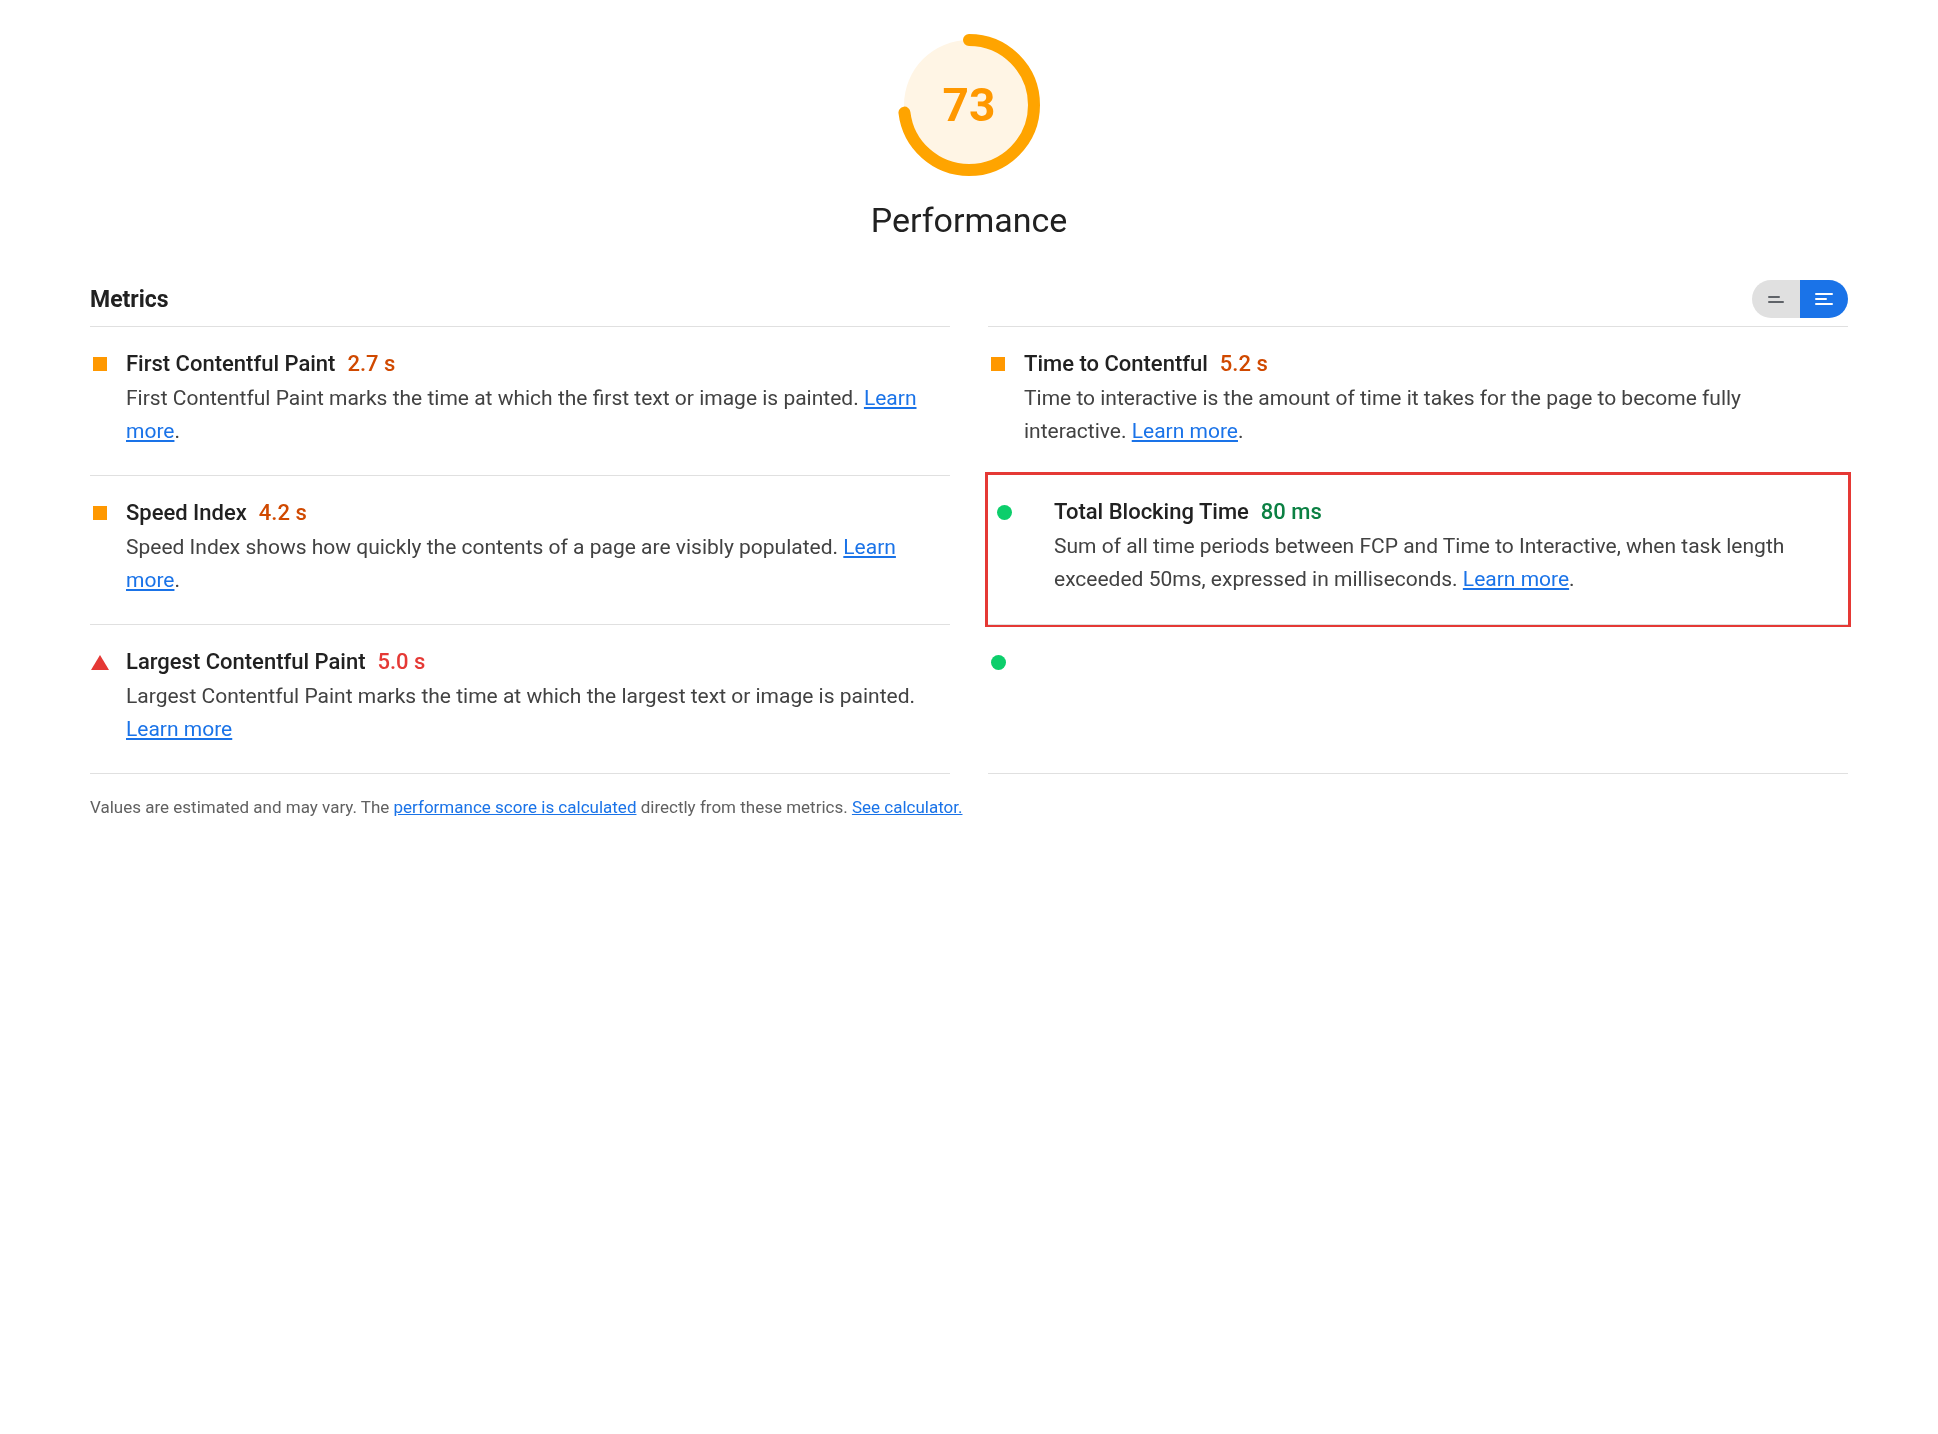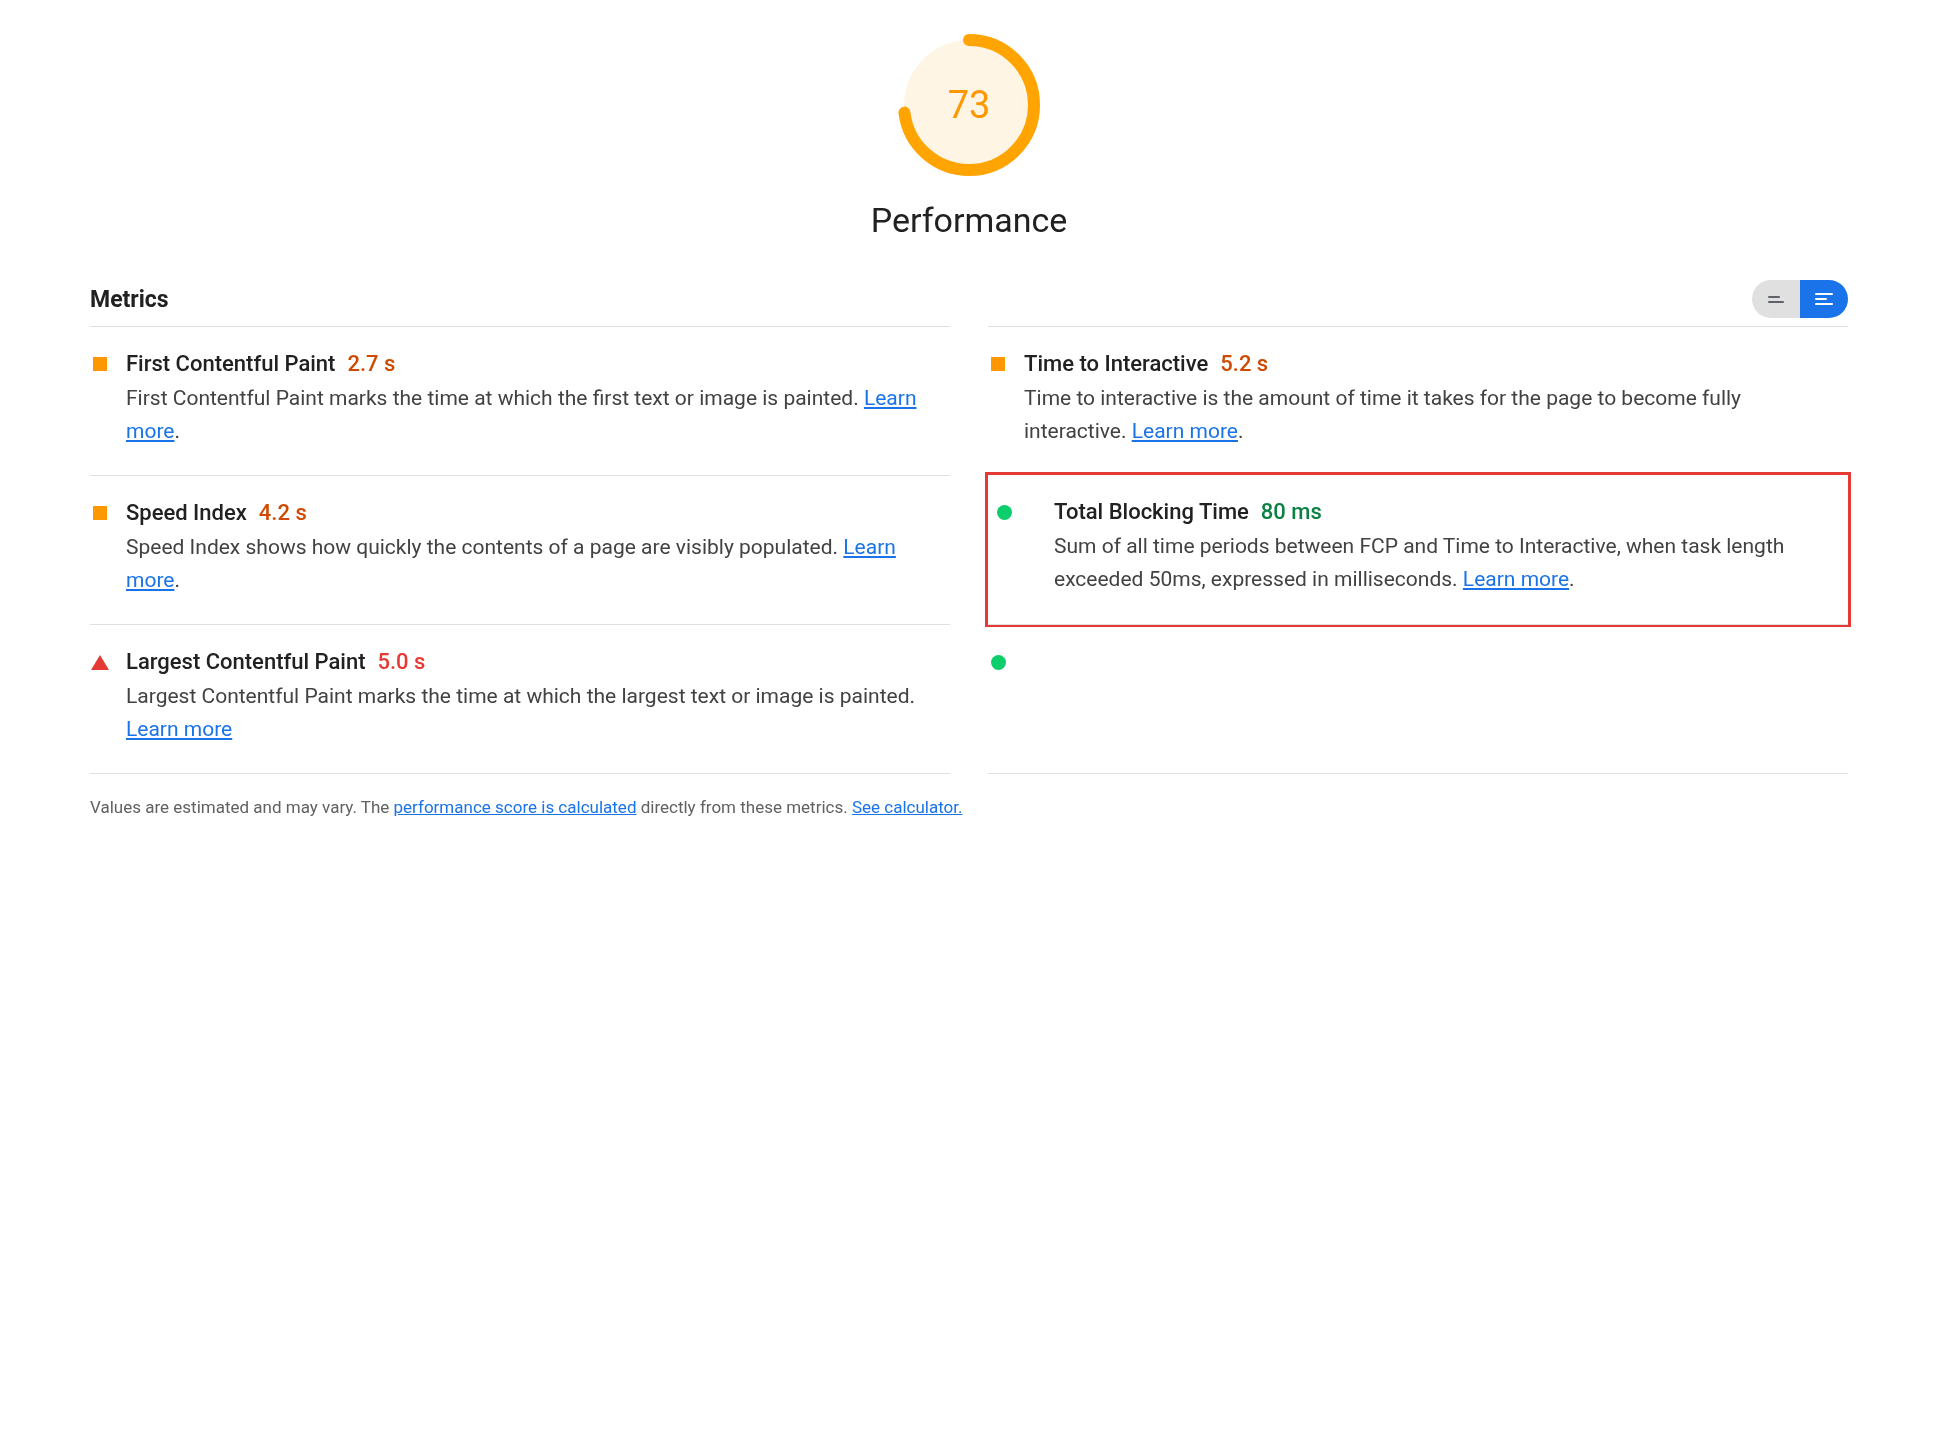--- a/index.html
+++ b/index.html
@@ -20,22 +20,22 @@
       width: 150px;
       height: 150px;
       margin-bottom: 20px;
     }
     .gauge svg { transform: rotate(-90deg); }
     .gauge-score {
       position: absolute;
       top: 50%;
       left: 50%;
       transform: translate(-50%, -50%);
-      font-size: 38px;
-      font-weight: 400;
+      font-size: 46px;
+      font-weight: 700;
       color: #ff9800;
     }
     .gauge-label {
       font-size: 34px;
       font-weight: 400;
       color: #212121;
     }
     .metrics-header {
       display: flex;
       justify-content: space-between;
@@ -211,21 +211,21 @@
       </div>
     </div>
   </div>
 
   <div class="metric-card">
     <div class="metric-icon">
         <div class="icon-square"></div>
       </div>
     <div class="metric-body">
       <div class="metric-title-row">
-        <div class="metric-title">Time to Interactive</div>
+        <div class="metric-title">Time to Contentful</div>
         <div class="metric-value v-orange">5.2 s</div>
       </div>
       <div class="metric-description">
         <span>Time to interactive is the amount of time it takes for the page to become fully interactive. </span><a class="learn-more">Learn more</a><span>.</span>
       </div>
     </div>
   </div>
 
   <div class="metric-card">
     <div class="metric-icon">

